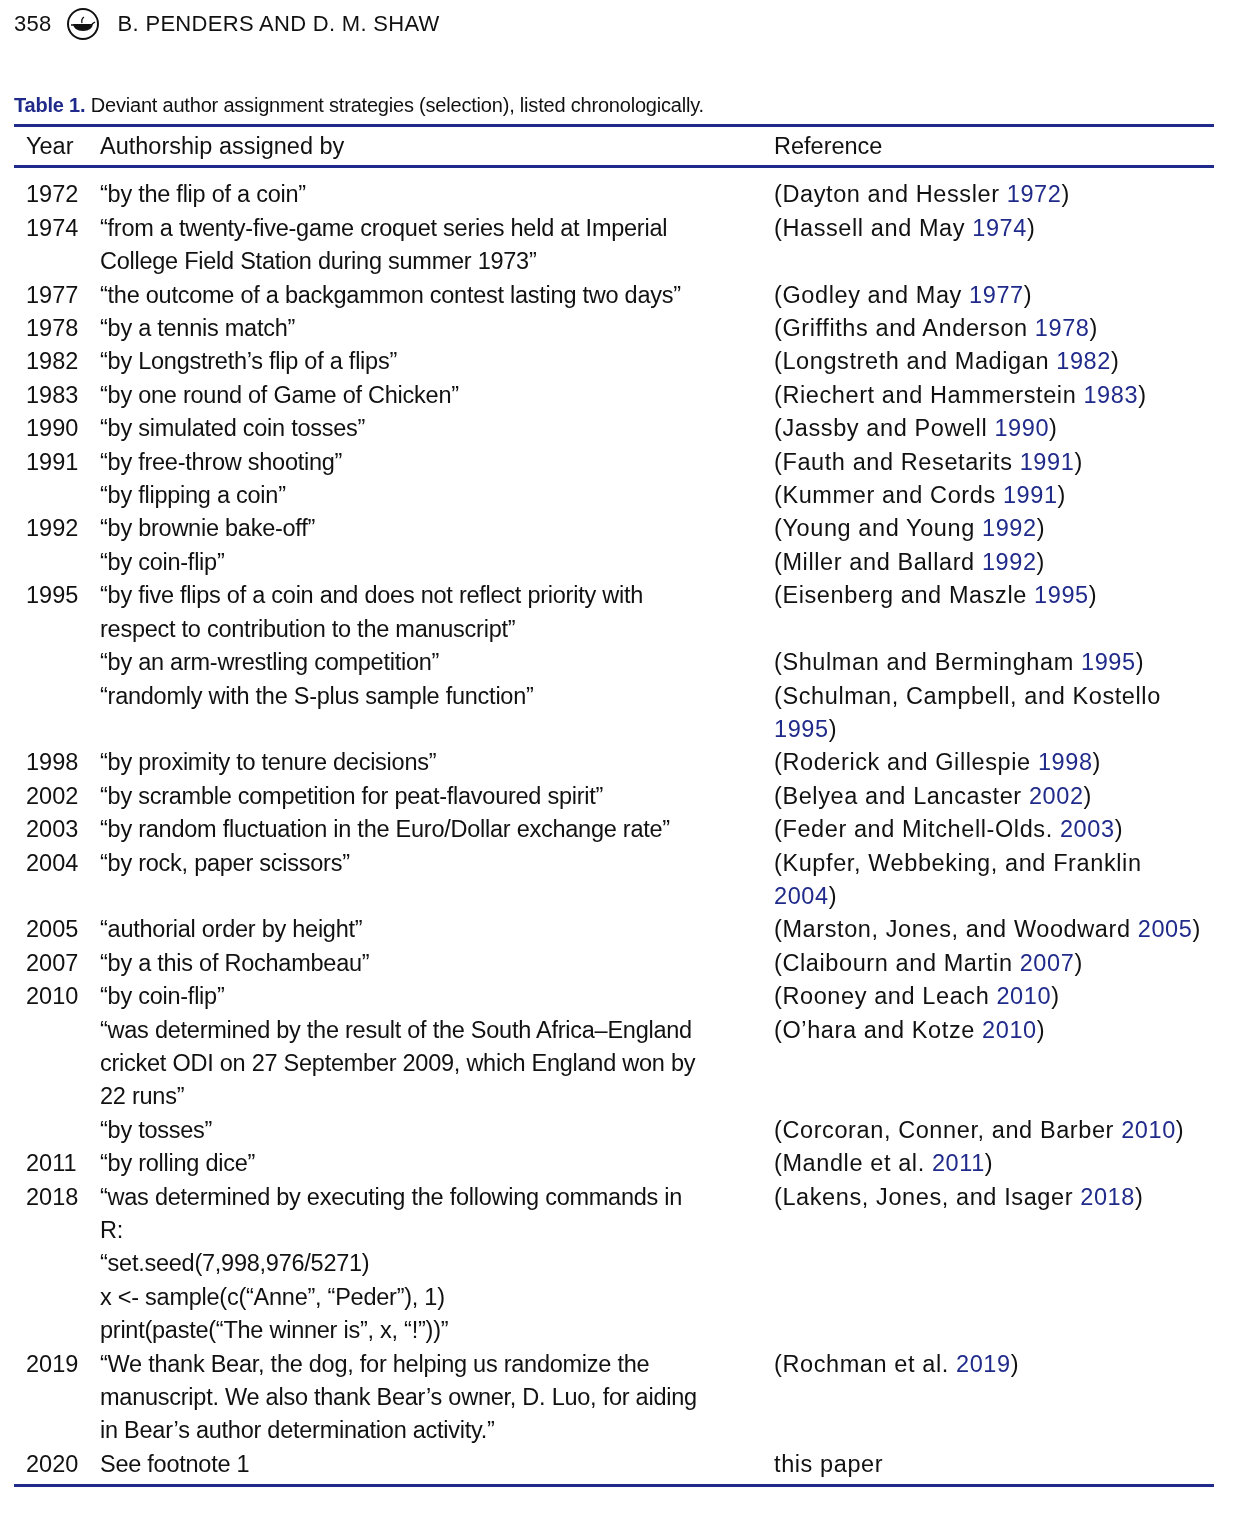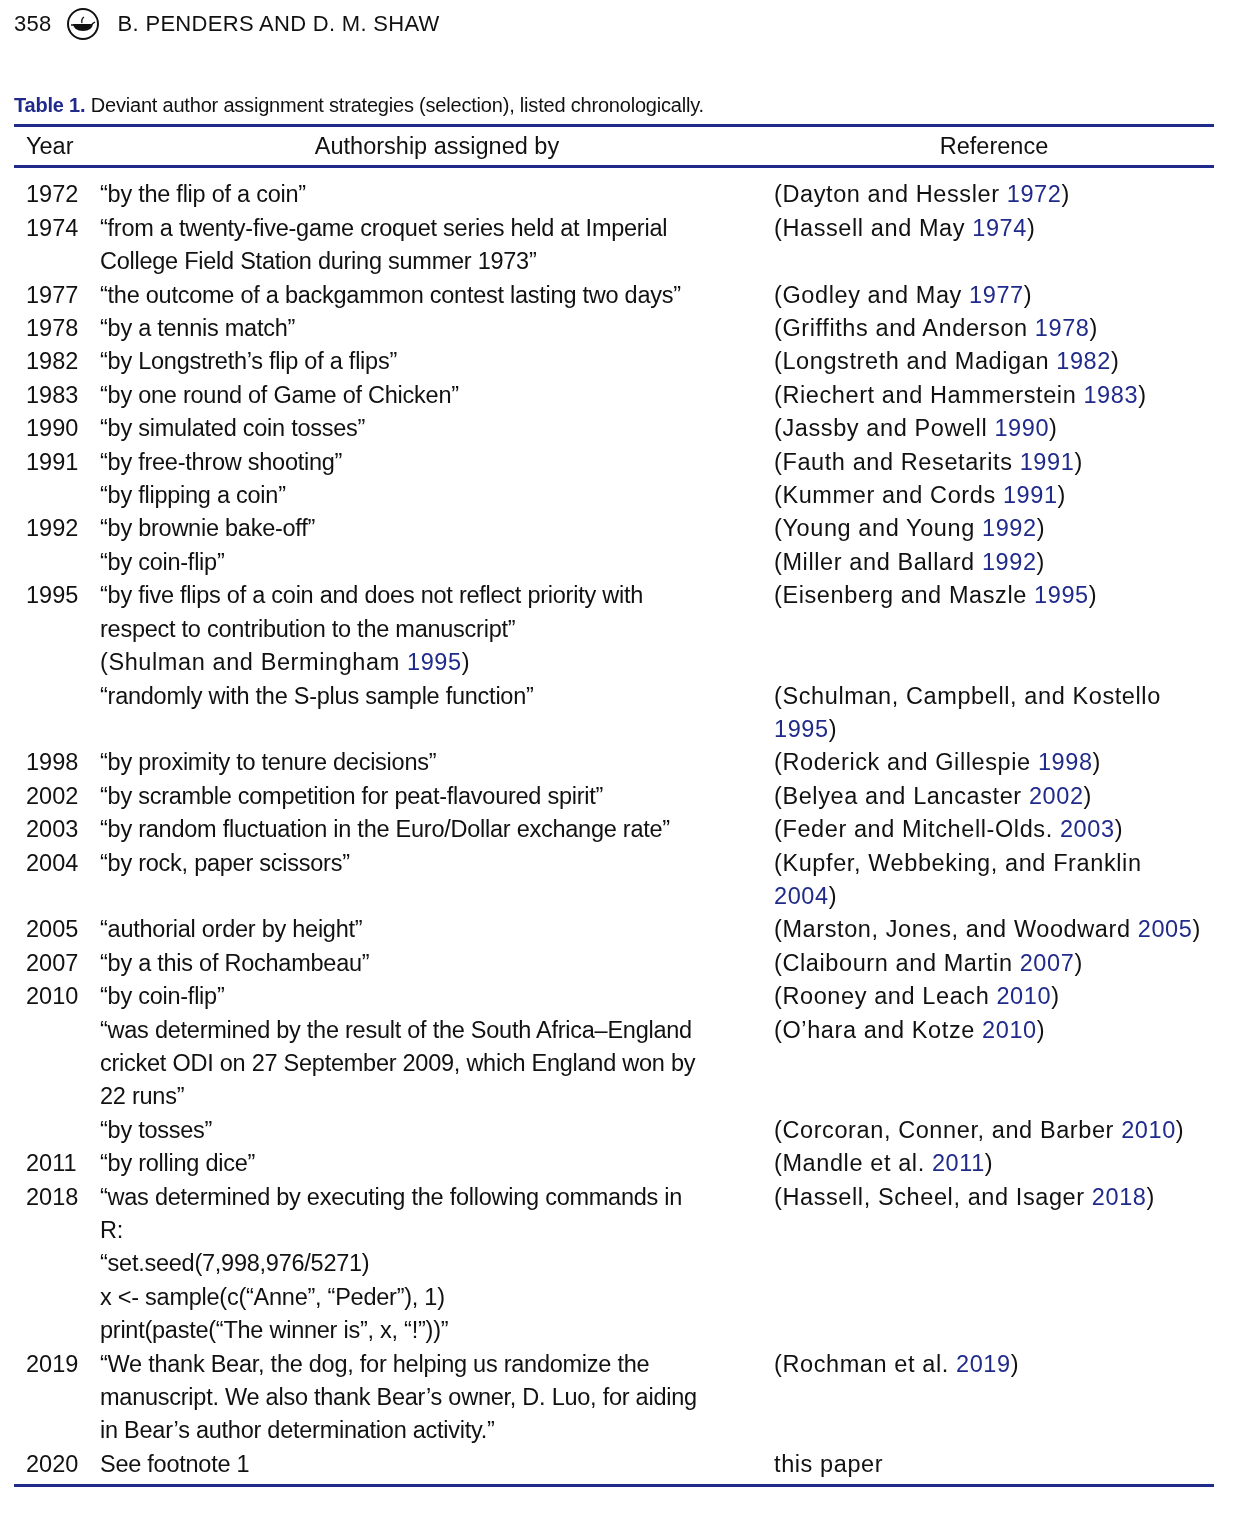--- a/index.html
+++ b/index.html
@@ -21,21 +21,21 @@
     letter-spacing: -0.2px;
   }
   .caption .label { color: #1f2a8a; font-weight: bold; }
   .table-wrap { position: absolute; left: 14px; top: 124px; width: 1200px; }
   .rule { height: 3px; background: #1f2a8a; }
   .thead, .trow { display: flex; font-size: 23.5px; line-height: 33.4px; }
   .thead { padding: 3px 0 2px 0; }
   .c-year { width: 86px; padding-left: 12px; box-sizing: border-box; flex: none; }
   .c-auth { width: 674px; flex: none; }
   .c-ref { flex: 1; }
-  .thead .c-auth, .thead .c-ref { text-align: center; }
+  .thead .c-auth, .thead .c-ref { text-align: left; }
   .tbody { padding-top: 10px; padding-bottom: 3px; }
   .line { display: block; }
   .ref-year { color: #1f2a8a; }
   .tbody .c-auth { letter-spacing: -0.25px; }
   .tbody .c-ref { letter-spacing: 0.6px; }
 </style>
 </head>
 <body>
 
 <div class="running-head">
@@ -170,20 +170,23 @@
         <div class="c-auth">
           <span class="line">“by five flips of a coin and does not reflect priority with</span>
           <span class="line">respect to contribution to the manuscript”</span>
         </div>
         <div class="c-ref">
           <span class="line"><span>(Eisenberg and Maszle </span><span class="ref-year">1995</span><span>)</span></span>
         </div>
       </div>
       <div class="trow">
         <div class="c-year"></div>
+        <div class="c-auth">
+          <span class="line">“by an arm-wrestling competition”</span>
+        </div>
         <div class="c-ref">
           <span class="line"><span>(Shulman and Bermingham </span><span class="ref-year">1995</span><span>)</span></span>
         </div>
       </div>
       <div class="trow">
         <div class="c-year"></div>
         <div class="c-auth">
           <span class="line">“randomly with the S-plus sample function”</span>
         </div>
         <div class="c-ref">
@@ -287,21 +290,21 @@
       <div class="trow">
         <div class="c-year">2018</div>
         <div class="c-auth">
           <span class="line">“was determined by executing the following commands in</span>
           <span class="line">R:</span>
           <span class="line">“set.seed(7,998,976/5271)</span>
           <span class="line">x &lt;- sample(c(“Anne”, “Peder”), 1)</span>
           <span class="line">print(paste(“The winner is”, x, “!”))”</span>
         </div>
         <div class="c-ref">
-          <span class="line"><span>(Hassell, Scheel, and Isager </span><span class="ref-year">2018</span><span>)</span></span>
+          <span class="line"><span>(Lakens, Jones, and Isager </span><span class="ref-year">2018</span><span>)</span></span>
         </div>
       </div>
       <div class="trow">
         <div class="c-year">2019</div>
         <div class="c-auth">
           <span class="line">“We thank Bear, the dog, for helping us randomize the</span>
           <span class="line">manuscript. We also thank Bear’s owner, D. Luo, for aiding</span>
           <span class="line">in Bear’s author determination activity.”</span>
         </div>
         <div class="c-ref">

